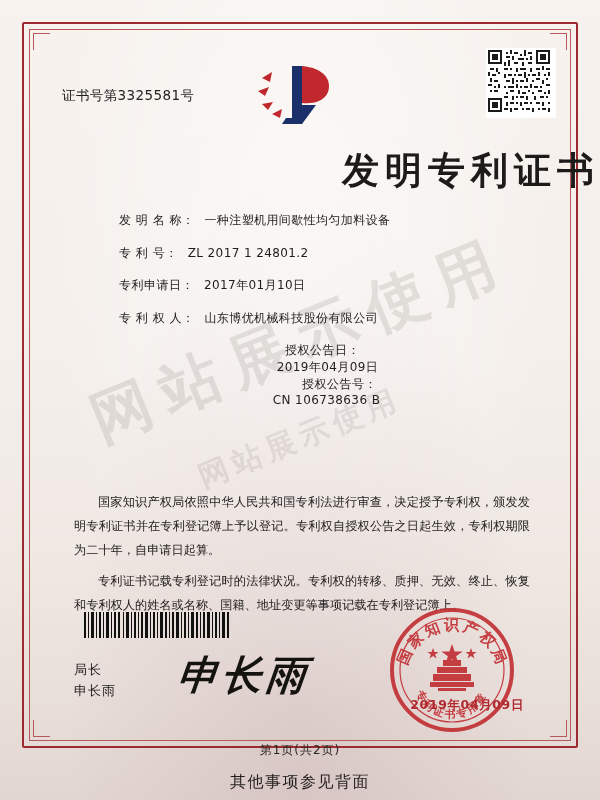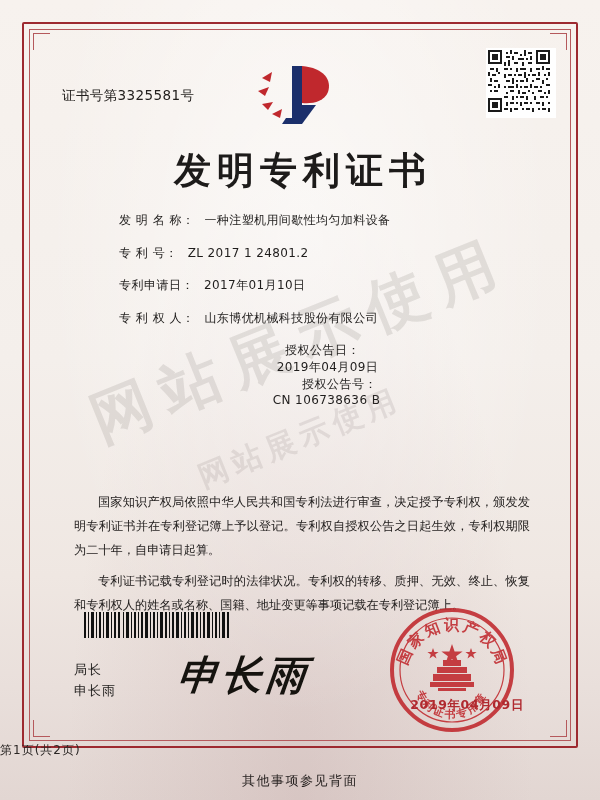--- a/index.html
+++ b/index.html
@@ -95,21 +95,21 @@
     width: 96px;
     height: 74px;
   }
 
   
   .title {
     position: absolute;
     left: 0;
     right: 0;
     top: 146px;
-    text-align: center;
+    text-align: right;
     font-family: "DejaVu Serif", serif;
     font-size: 37px;
     font-weight: 700;
     letter-spacing: 6px;
     color: #1d1b1a;
     text-indent: 6px;
   }
 
   
   .fields {
@@ -214,31 +214,32 @@
     letter-spacing: 0.6px;
     font-weight: 600;
   }
 
   
   .page-num {
     position: absolute;
     left: 0;
     right: 0;
     top: 742px;
+    text-align: center;
     font-size: 12px;
     color: #2a2624;
     letter-spacing: 1px;
   }
   .foot-note {
     position: absolute;
     left: 0;
     right: 0;
     top: 772px;
     text-align: center;
-    font-size: 13px;
+    font-size: 16px;
     color: #241f1e;
     letter-spacing: 1.5px;
   }
 
   
   .watermark {
     position: absolute;
     left: 50%;
     top: 300px;
     transform: translateX(-50%) rotate(-22deg);

